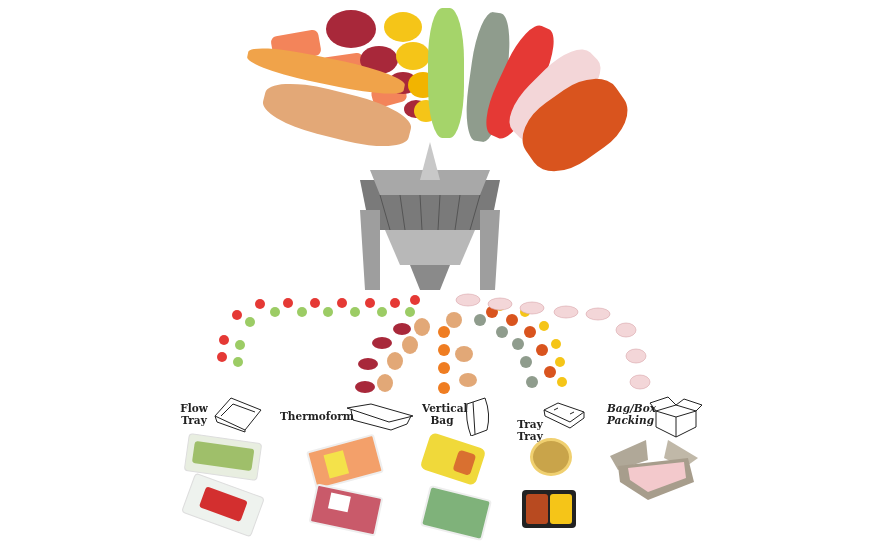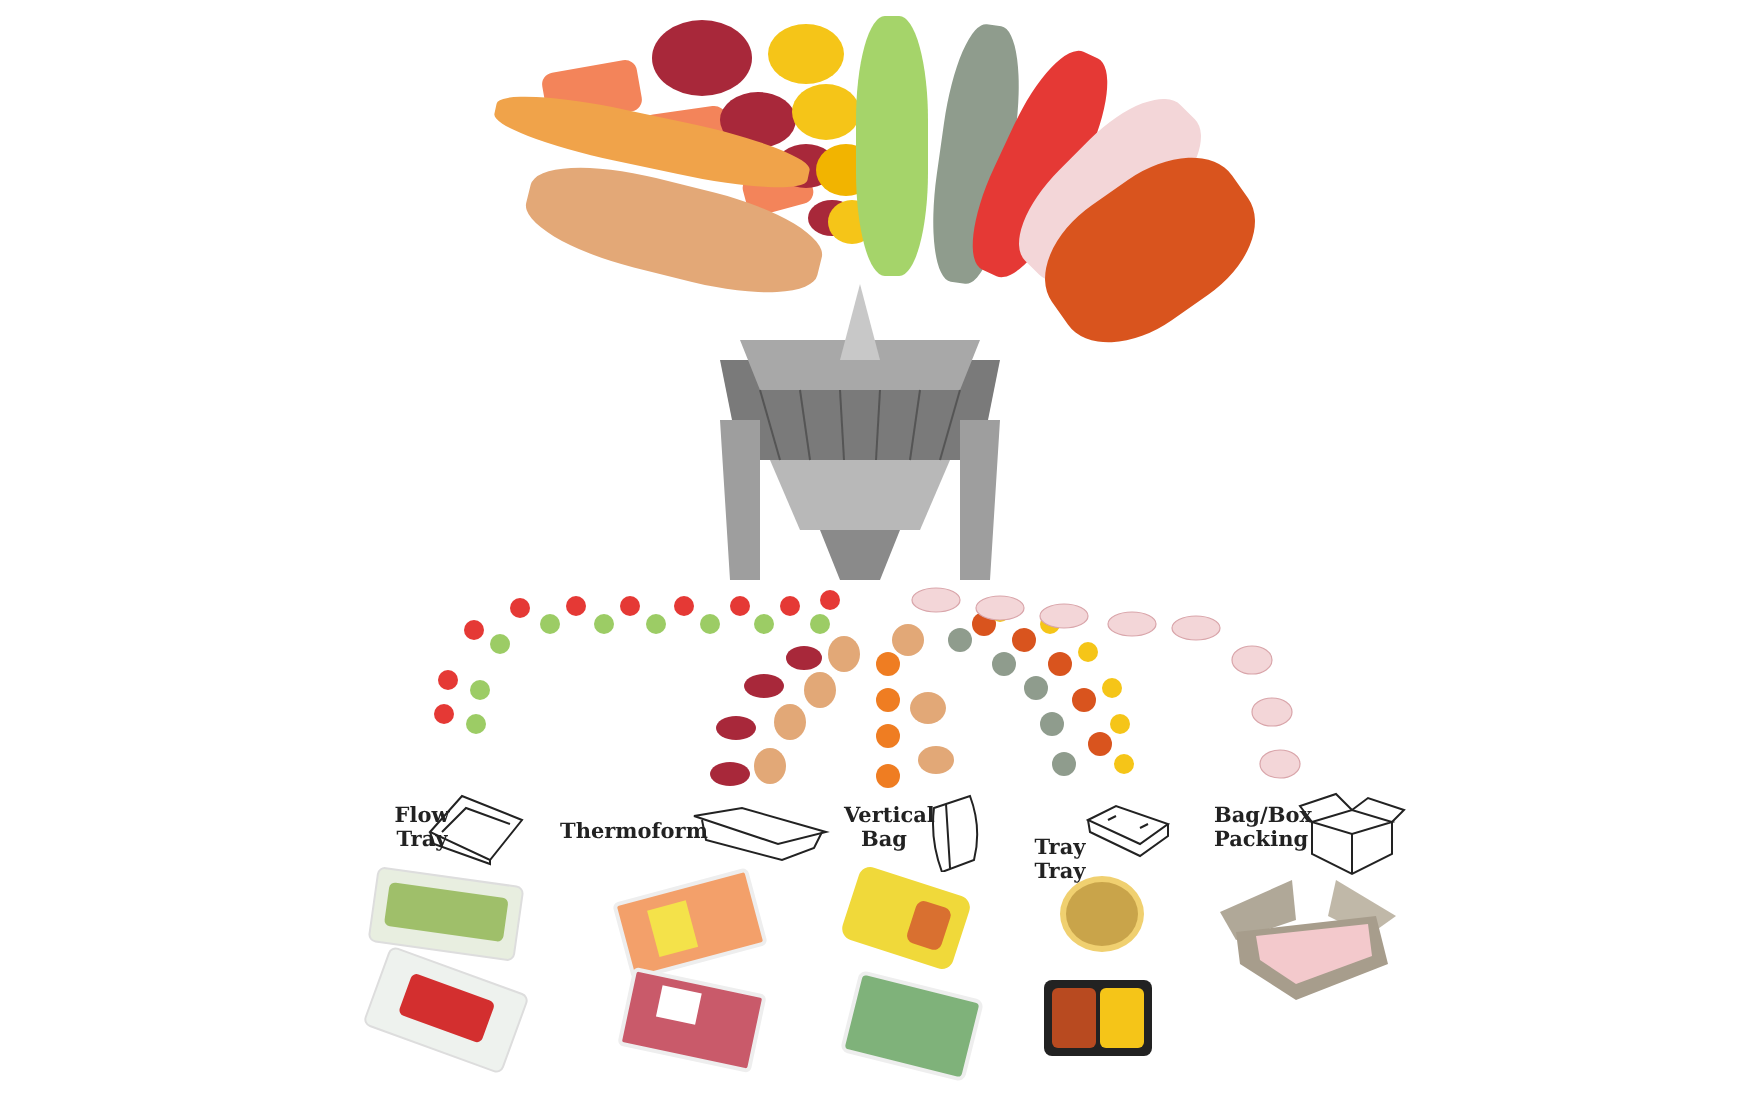--- a/index.html
+++ b/index.html
@@ -155,21 +155,21 @@
         <ellipse cx="158" cy="24" rx="12" ry="6"></ellipse>
         <ellipse cx="186" cy="40" rx="10" ry="7"></ellipse>
       <ellipse cx="196" cy="66" rx="10" ry="7"></ellipse>
         <ellipse cx="200" cy="92" rx="10" ry="7"></ellipse>
     </g>
   </svg>
 </div>
 
 <div>
 
-  <div class="label" style="left:195px;top:402px;width:32px;">
+  <div class="label" style="left:178px;top:402px;width:32px;">
     <div>Flow</div>
     <div>Tray</div>
   </div>
   <svg class="pkgico" style="left:213px;top:394px" width="50" height="40" viewBox="0 0 50 40">
     <g fill="none" stroke="#222" stroke-width="1">
       <polygon points="2,22 18,4 48,16 32,36"></polygon>
         <polyline points="8,22 20,10 42,18"></polyline>
         <polyline points="2,22 4,28 32,38 32,36"></polyline>
     </g>
   </svg>
@@ -200,21 +200,21 @@
     <div>Tray</div>
   </div>
   <svg class="pkgico" style="left:540px;top:400px" width="46" height="30" viewBox="0 0 46 30">
     <g fill="none" stroke="#222" stroke-width="1">
       <path d="M4,10 L18,3 L44,12 L30,22 Z"></path>
         <path d="M4,10 L5,16 L30,28 L44,18 L44,12"></path>
       <path d="M14,10 l4,-2 M30,14 l4,-2"></path>
     </g>
   </svg>
 
-  <div class="label" style="left:607px;top:402px;width:46px;">
+  <div class="label" style="left:607px;top:402px;width:46px;font-style:italic;">
     <div>Bag/Box</div>
     <div>Packing</div>
   </div>
   <svg class="pkgico" style="left:648px;top:395px" width="56" height="44" viewBox="0 0 56 44">
     <g fill="none" stroke="#222" stroke-width="1">
       <polygon points="8,16 28,10 48,16 28,22"></polygon>
         <polyline points="8,16 8,32 28,42 48,32 48,16"></polyline>
         <line x1="28" y1="22" x2="28" y2="42"></line>
       <polyline points="8,16 2,8 20,2 28,10"></polyline>
         <polyline points="48,16 54,10 36,4 28,10"></polyline>

